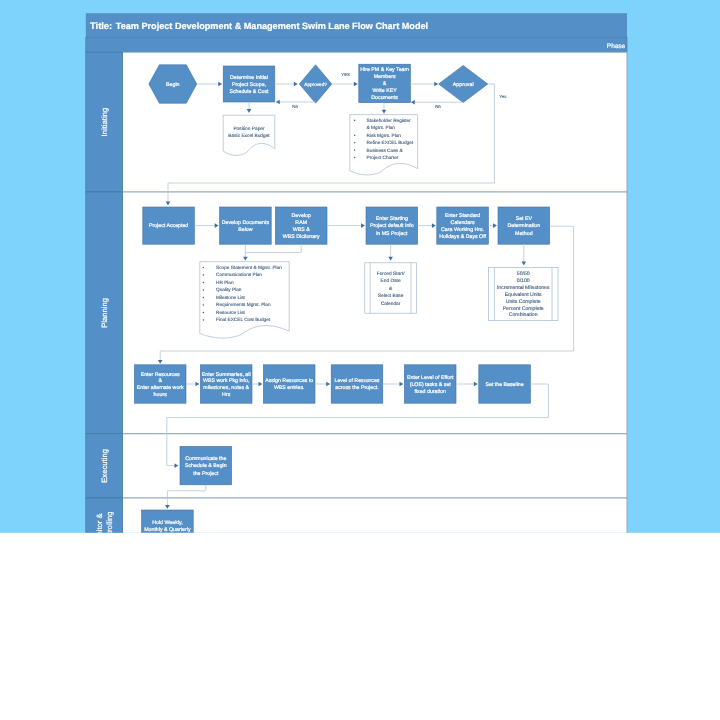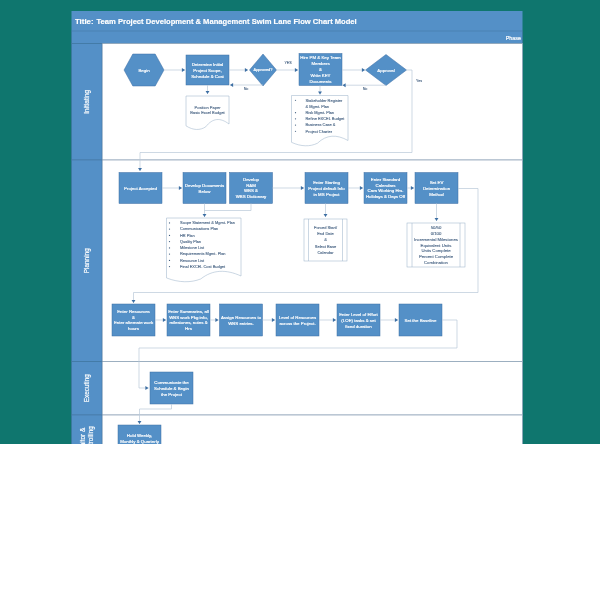--- a/index.html
+++ b/index.html
@@ -1,17 +1,17 @@
 <!DOCTYPE html>
 <html><head>
 <meta charset="utf-8">
 <style>
   html,body{margin:0;padding:0;width:600px;height:600px;background:#ffffff;
     font-family:"Liberation Sans", sans-serif;}
-  #canvas{position:relative;width:600px;height:444px;overflow:hidden;background:#0f766e;}
+  #canvas{position:relative;width:600px;height:444px;overflow:hidden;background:#7dd3fc;}
   svg#diagram{position:absolute;top:0;left:0;width:600px;height:600px;display:block;}
   #diagram text{font-family:"Liberation Sans", sans-serif;}
   .titlebar{fill:#5490c7;}
   .phaseband{stroke:#42749f;stroke-width:0.5;}
   .proc{fill:#5490c7;stroke:#3f6fa4;stroke-width:0.5;}
   .docshape{fill:#ffffff;stroke:#9fb6cc;stroke-width:0.55;}
   .pdline{stroke:#9fb6cc;stroke-width:0.55;}
   .lanehdr{fill:#5490c7;stroke:#42749f;stroke-width:0.55;}
   .lanebody{fill:#ffffff;stroke:#8fa3b8;stroke-width:0.75;}
   .wt{fill:#ffffff;stroke:#ffffff;stroke-width:0.17;paint-order:stroke fill;}

